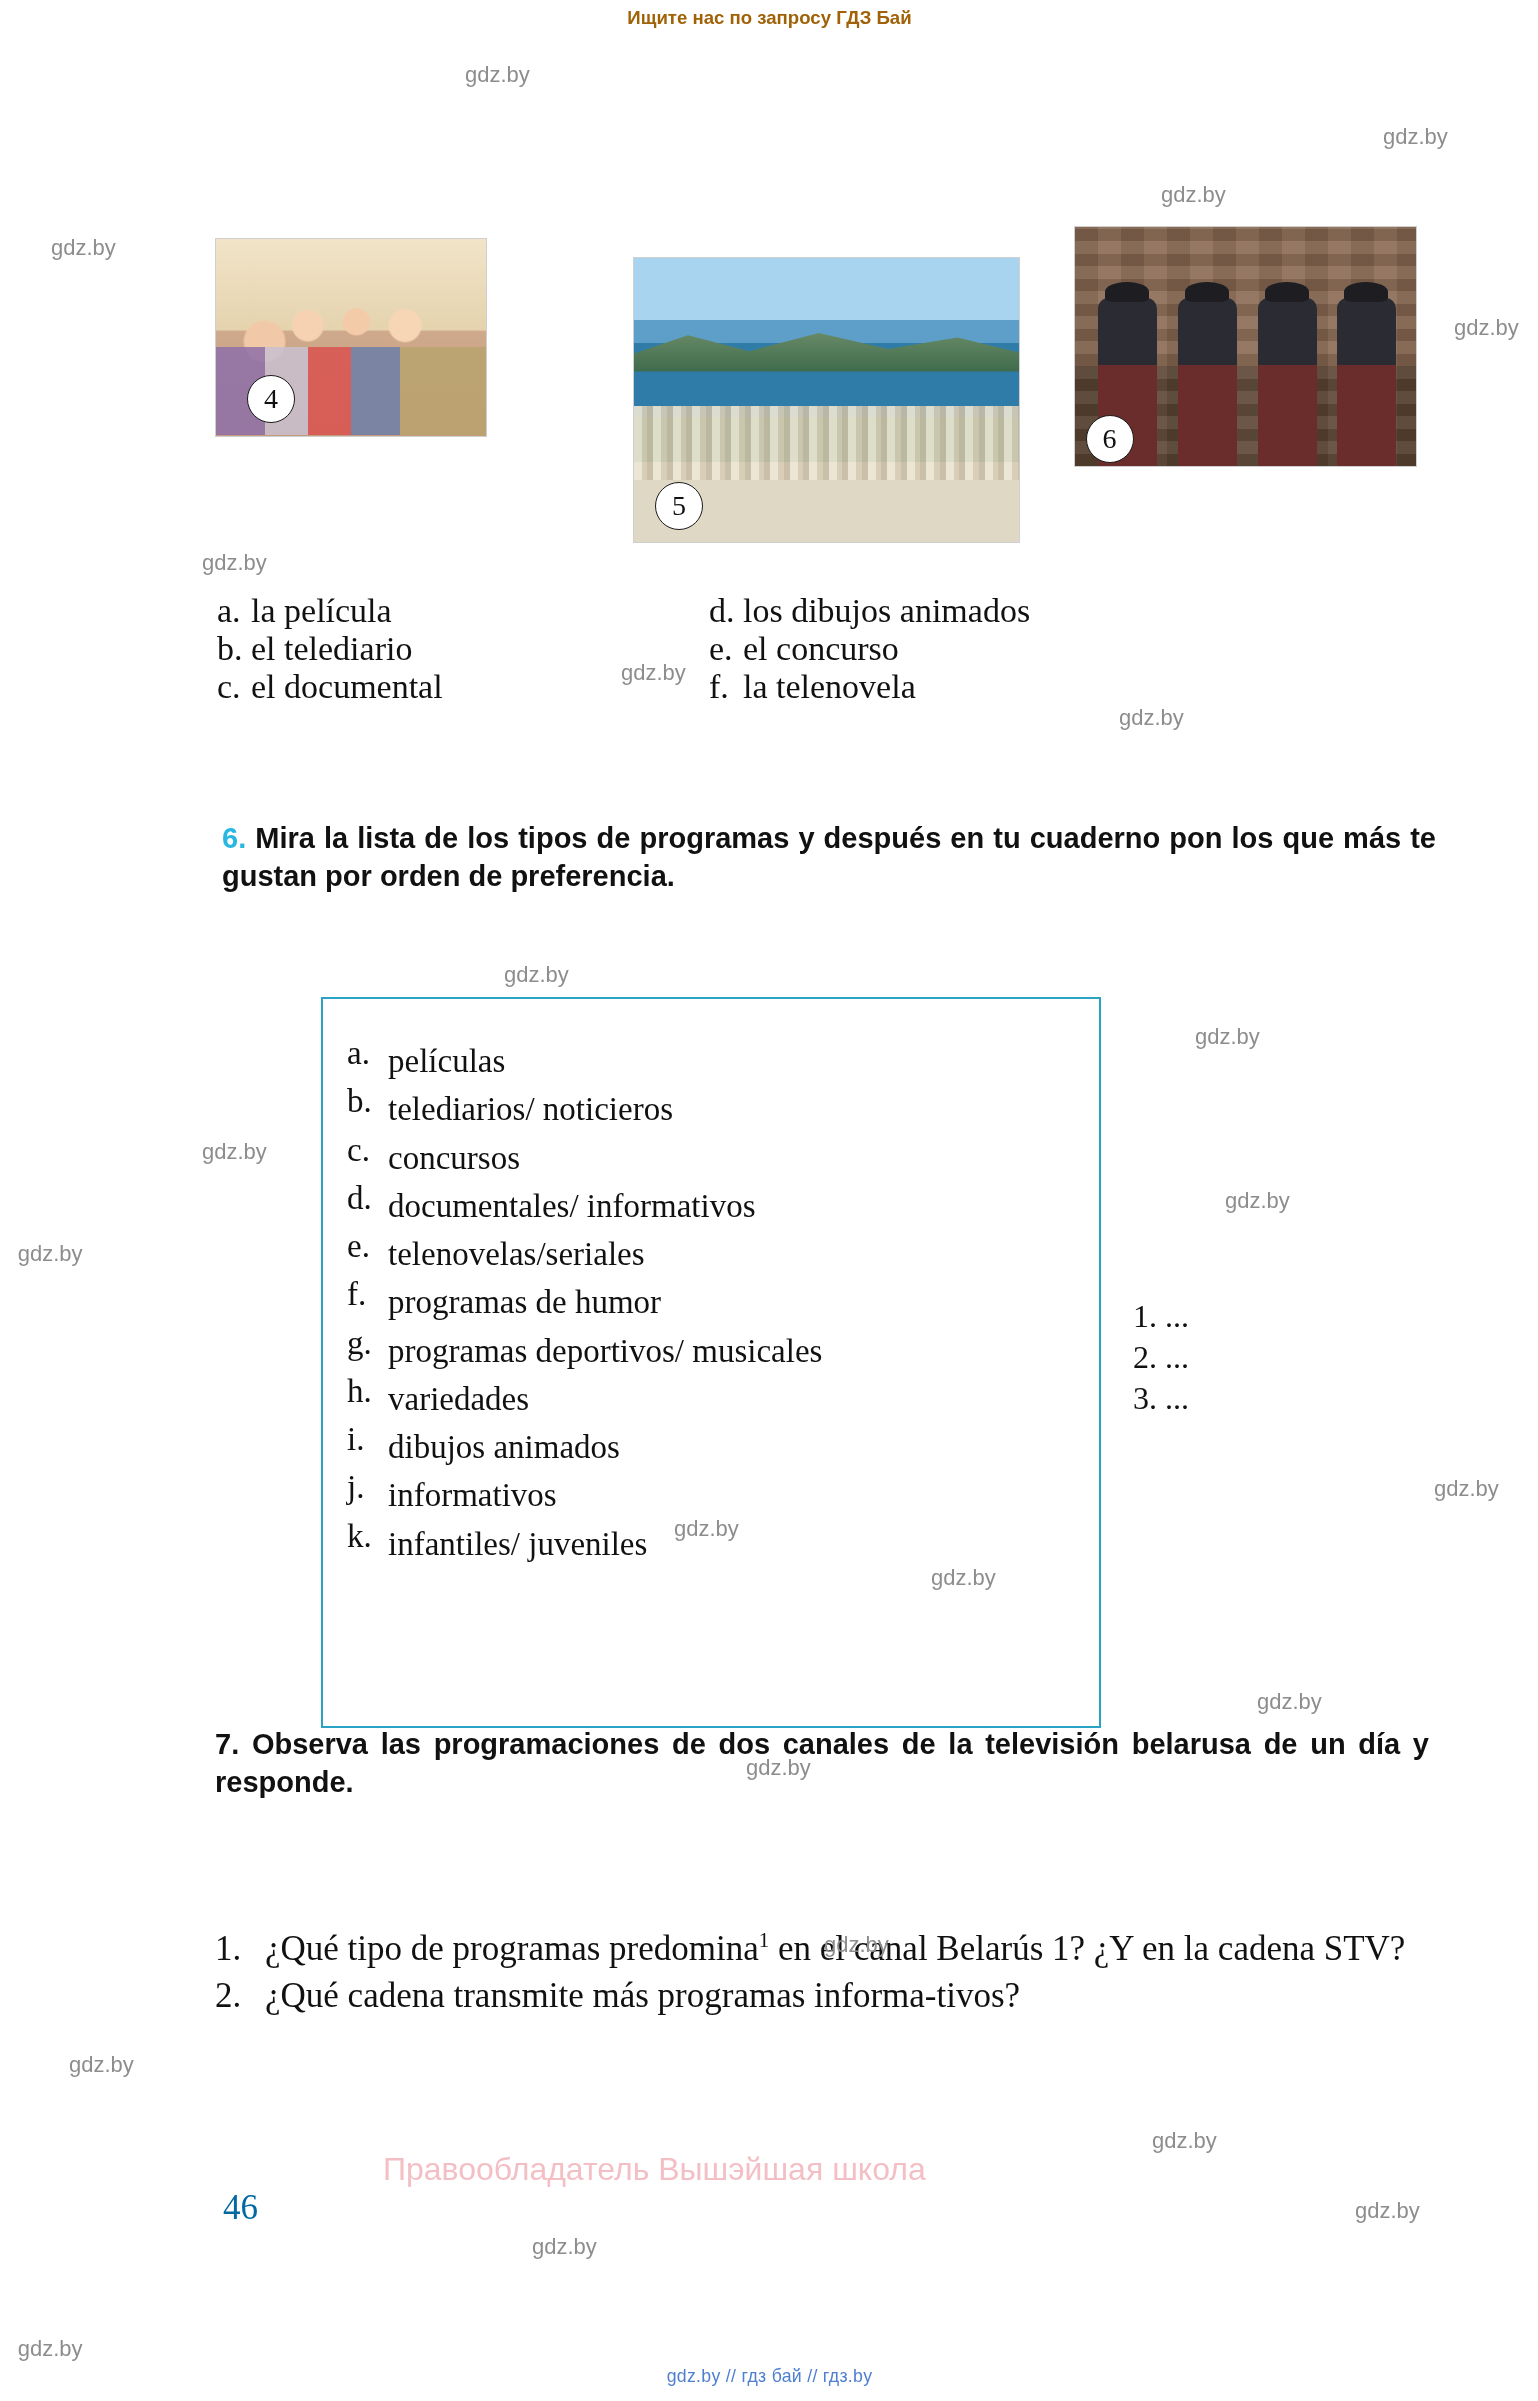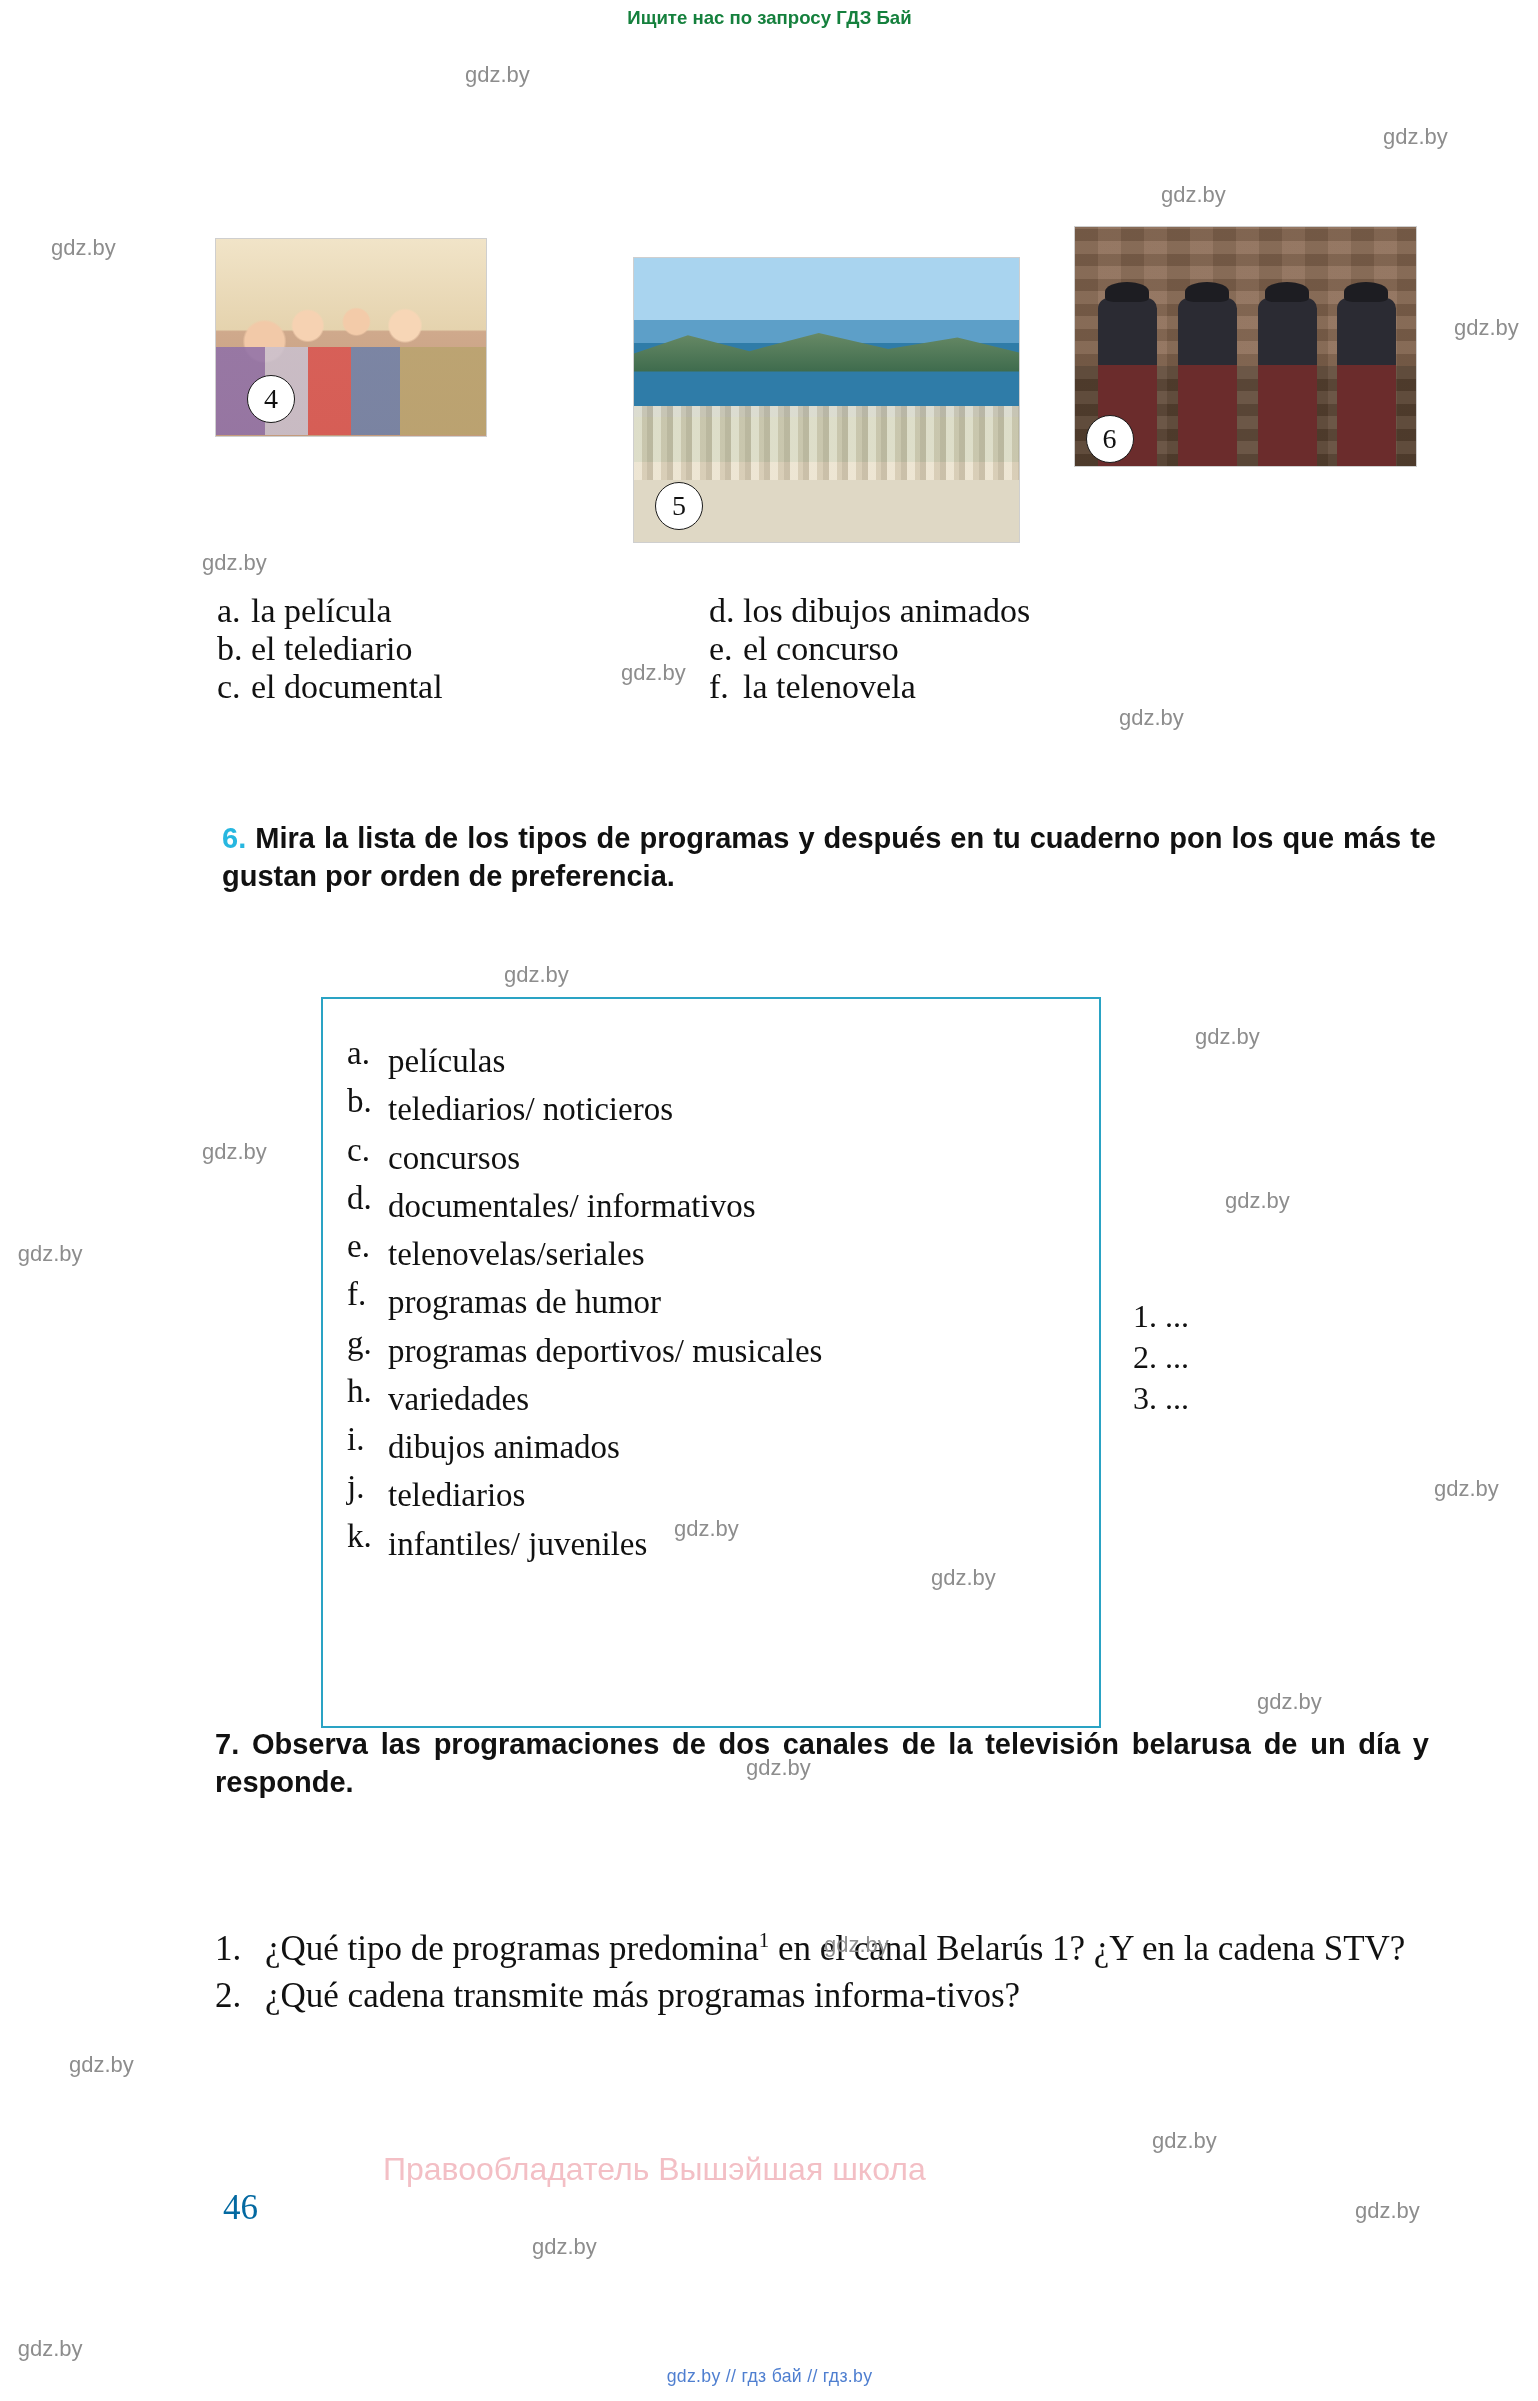--- a/index.html
+++ b/index.html
@@ -28,21 +28,21 @@
     font-size: 22px;
     white-space: nowrap;
     pointer-events: none;
   }
   .wm-top {
     position: absolute;
     top: 7px;
     left: 0;
     width: 100%;
     text-align: center;
-    color: #15803d;
+    color: #a16207;
     font-family: "Liberation Sans", sans-serif;
     font-weight: bold;
     font-size: 18.6px;
   }
   .wm-bottom {
     position: absolute;
     bottom: 14px;
     left: 0;
     width: 100%;
     text-align: center;
@@ -358,21 +358,21 @@
       <li>
           <span class="lt">h.</span>
           <span class="tx">variedades</span>
         </li>
       <li>
           <span class="lt">i.</span>
           <span class="tx">dibujos animados</span>
         </li>
       <li>
           <span class="lt">j.</span>
-          <span class="tx">telediarios</span>
+          <span class="tx">informativos</span>
         </li>
       <li>
           <span class="lt">k.</span>
           <span class="tx">infantiles/ juveniles</span>
         </li>
     </ol>
   </div>
 
   <div class="answers">
     <div>1. ...</div>

